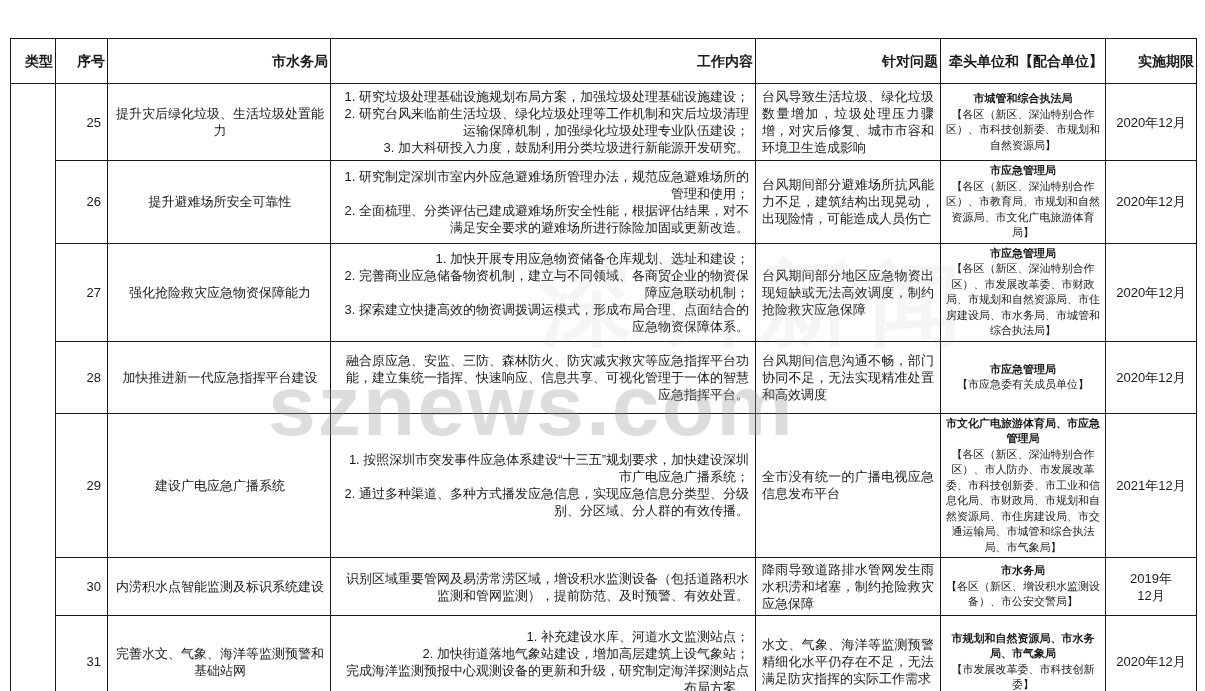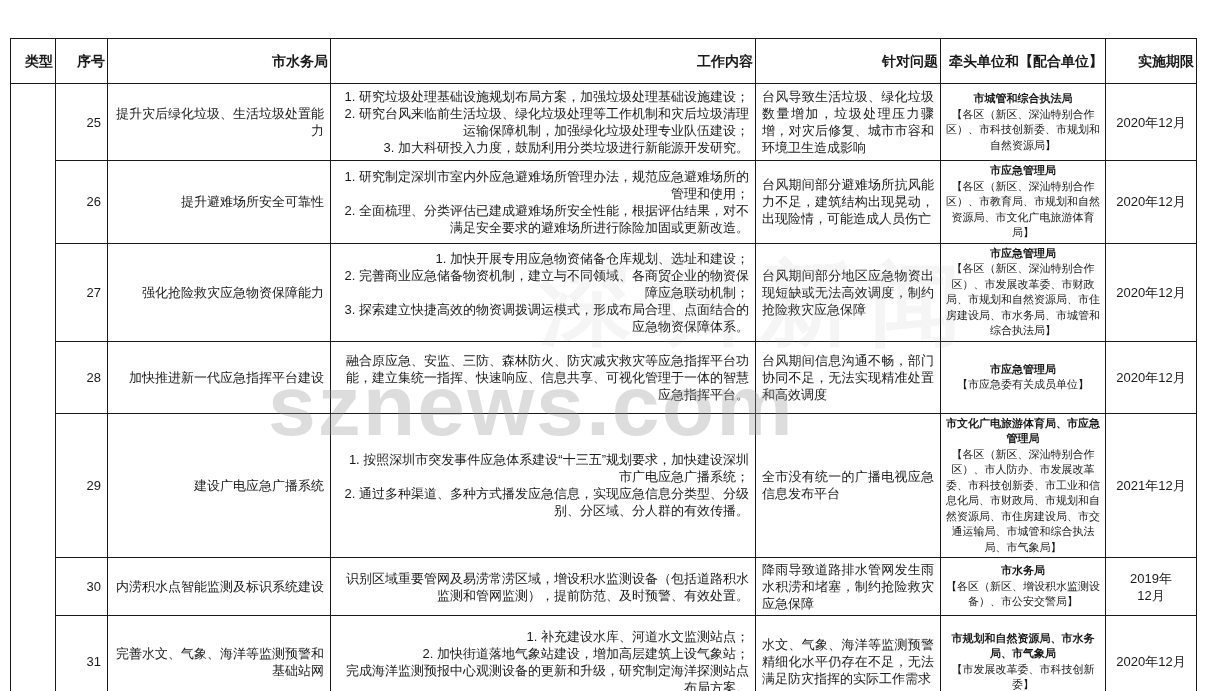--- a/index.html
+++ b/index.html
@@ -48,21 +48,21 @@
   
   tbody tr:nth-child(1) { height: 77px; }
   tbody tr:nth-child(2) { height: 73px; }
   tbody tr:nth-child(3) { height: 95px; }
   tbody tr:nth-child(4) { height: 72px; }
   tbody tr:nth-child(5) { height: 140px; }
   tbody tr:nth-child(6) { height: 58px; }
   tbody tr:nth-child(7) { height: 93px; }
 
   td.cell-no { text-align: right; }
-  td.cell-task { text-align: right; padding-left: 8px; }
+  td.cell-task { text-align: center; padding-left: 8px; }
   td.cell-content { text-align: right; white-space: pre-line; }
   td.cell-problem { text-align: justify; }
   td.cell-units {
     text-align: center;
     font-size: 11px;
     line-height: 15.5px;
     padding: 2px 3px;
   }
   td.cell-units .lead-unit { font-weight: bold; }
   td.cell-deadline { text-align: center; white-space: pre-line; }

